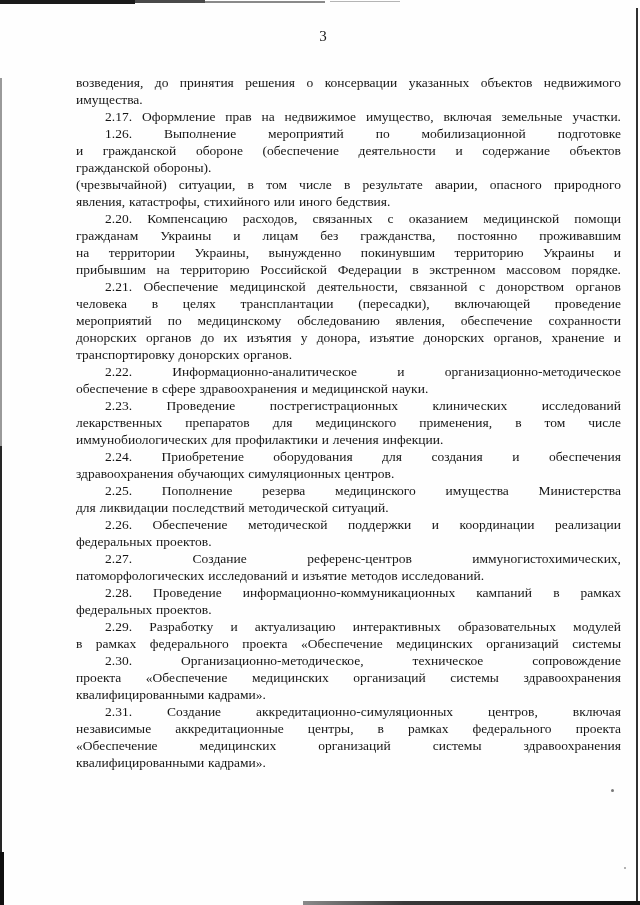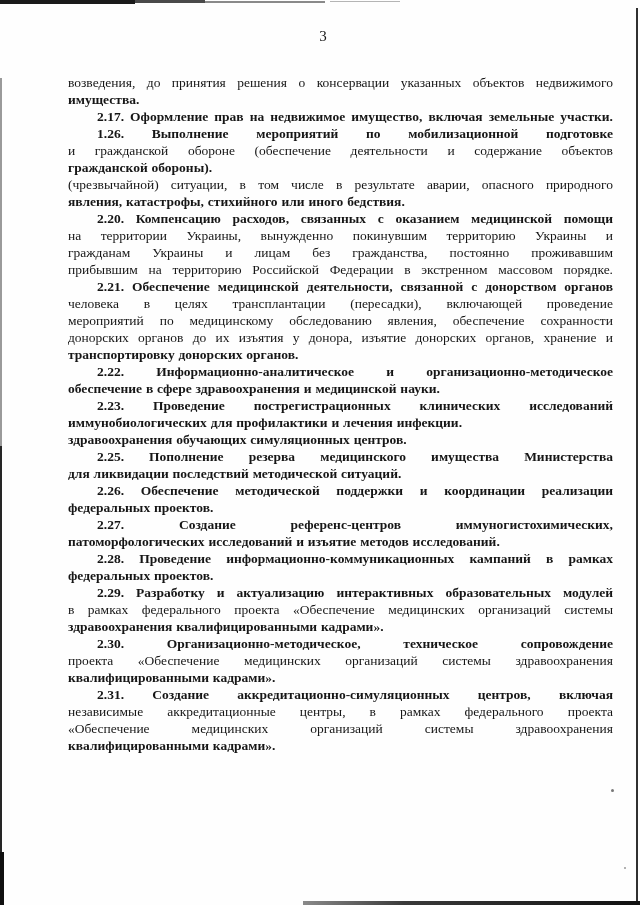--- a/index.html
+++ b/index.html
@@ -29,37 +29,37 @@
     top: 28px;
     left: 0;
     width: 646px;
     text-align: center;
     font-size: 15px;
     line-height: 17px;
     color: var(--ink);
   }
   .text-block {
     position: absolute;
-    left: 68px;
+    left: 76px;
     top: 74px;
     width: 545px;
   }
   .paragraph { width: 545px; }
   .line {
     font-size: 13.5px;
     line-height: 17px;
     height: 17px;
     overflow: hidden;
     white-space: normal;
     text-align: justify;
     text-align-last: justify;
     word-spacing: 0.5px;
   }
-  .line.left-last { text-align-last: left; font-weight: bold; }
-  .line.indent { padding-left: 29px; font-weight: bold; }
+  .line.left-last { text-align-last: left; }
+  .line.indent { padding-left: 29px; }
 
   
   .artifact { position: absolute; pointer-events: none; }
   .top-edge-bar-1 { left: 0; top: 0; width: 135px; height: 4px; background: var(--edge-dark); }
   .top-edge-bar-2 { left: 135px; top: 0; width: 70px; height: 3px; background: #4a4a4a; }
   .top-edge-bar-3 { left: 205px; top: 1px; width: 120px; height: 2px; background: var(--edge-gray); }
   .top-edge-bar-4 { left: 330px; top: 1px; width: 70px; height: 1px; background: #b5b5b5; }
   .left-edge-line-gray { left: 0; top: 78px; width: 2px; height: 368px; background: #9a9a9a; }
   .left-edge-line-dark { left: 0; top: 446px; width: 2px; height: 459px; background: #262626; }
   .left-edge-line-thick { left: 0; top: 852px; width: 4px; height: 53px; background: #101010; }
@@ -87,40 +87,42 @@
         <div class="line indent">1.26. Выполнение мероприятий по мобилизационной подготовке</div>
         <div class="line">и гражданской обороне (обеспечение деятельности и содержание объектов</div>
         <div class="line left-last">гражданской обороны).</div>
       </div>
       <div class="paragraph">
         <div class="line">(чрезвычайной) ситуации, в том числе в результате аварии, опасного природного</div>
         <div class="line left-last">явления, катастрофы, стихийного или иного бедствия.</div>
       </div>
       <div class="paragraph">
         <div class="line indent">2.20. Компенсацию расходов, связанных с оказанием медицинской помощи</div>
+        <div class="line">гражданам Украины и лицам без гражданства, постоянно проживавшим</div>
         <div class="line">на территории Украины, вынужденно покинувшим территорию Украины и</div>
-        <div class="line">гражданам Украины и лицам без гражданства, постоянно проживавшим</div>
         <div class="line">прибывшим на территорию Российской Федерации в экстренном массовом порядке.</div>
       </div>
       <div class="paragraph">
         <div class="line indent">2.21. Обеспечение медицинской деятельности, связанной с донорством органов</div>
         <div class="line">человека в целях трансплантации (пересадки), включающей проведение</div>
         <div class="line">мероприятий по медицинскому обследованию явления, обеспечение сохранности</div>
         <div class="line">донорских органов до их изъятия у донора, изъятие донорских органов, хранение и</div>
         <div class="line left-last">транспортировку донорских органов.</div>
       </div>
       <div class="paragraph">
         <div class="line indent">2.22. Информационно-аналитическое и организационно-методическое</div>
         <div class="line left-last">обеспечение в сфере здравоохранения и медицинской науки.</div>
       </div>
       <div class="paragraph">
         <div class="line indent">2.23. Проведение пострегистрационных клинических исследований</div>
+        <div class="line">лекарственных препаратов для медицинского применения, в том числе</div>
         <div class="line left-last">иммунобиологических для профилактики и лечения инфекции.</div>
       </div>
       <div class="paragraph">
+        <div class="line indent">2.24. Приобретение оборудования для создания и обеспечения</div>
         <div class="line left-last">здравоохранения обучающих симуляционных центров.</div>
       </div>
       <div class="paragraph">
         <div class="line indent">2.25. Пополнение резерва медицинского имущества Министерства</div>
         <div class="line left-last">для ликвидации последствий методической ситуаций.</div>
       </div>
       <div class="paragraph">
         <div class="line indent">2.26. Обеспечение методической поддержки и координации реализации</div>
         <div class="line left-last">федеральных проектов.</div>
       </div>
@@ -128,21 +130,20 @@
         <div class="line indent">2.27. Создание референс-центров иммуногистохимических,</div>
         <div class="line left-last">патоморфологических исследований и изъятие методов исследований.</div>
       </div>
       <div class="paragraph">
         <div class="line indent">2.28. Проведение информационно-коммуникационных кампаний в рамках</div>
         <div class="line left-last">федеральных проектов.</div>
       </div>
       <div class="paragraph">
         <div class="line indent">2.29. Разработку и актуализацию интерактивных образовательных модулей</div>
         <div class="line">в рамках федерального проекта «Обеспечение медицинских организаций системы</div>
-        <div class="line left-last">здравоохранения квалифицированными кадрами».</div>
       </div>
       <div class="paragraph">
         <div class="line indent">2.30. Организационно-методическое, техническое сопровождение</div>
         <div class="line">проекта «Обеспечение медицинских организаций системы здравоохранения</div>
         <div class="line left-last">квалифицированными кадрами».</div>
       </div>
       <div class="paragraph">
         <div class="line indent">2.31. Создание аккредитационно-симуляционных центров, включая</div>
         <div class="line">независимые аккредитационные центры, в рамках федерального проекта</div>
         <div class="line">«Обеспечение медицинских организаций системы здравоохранения</div>

